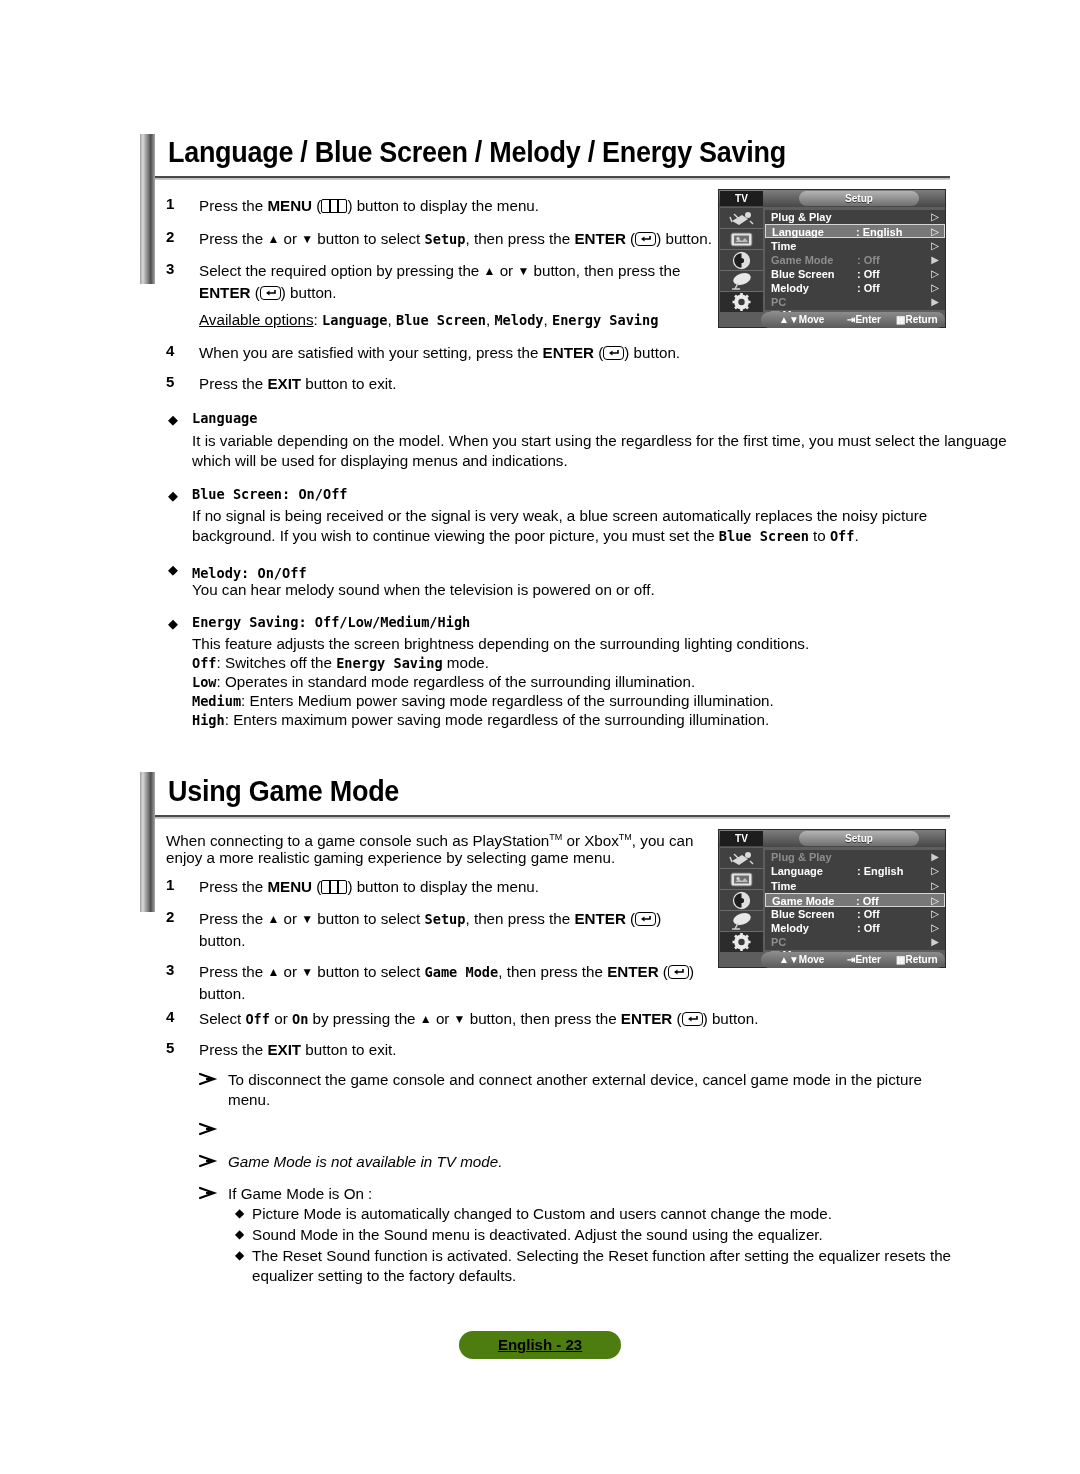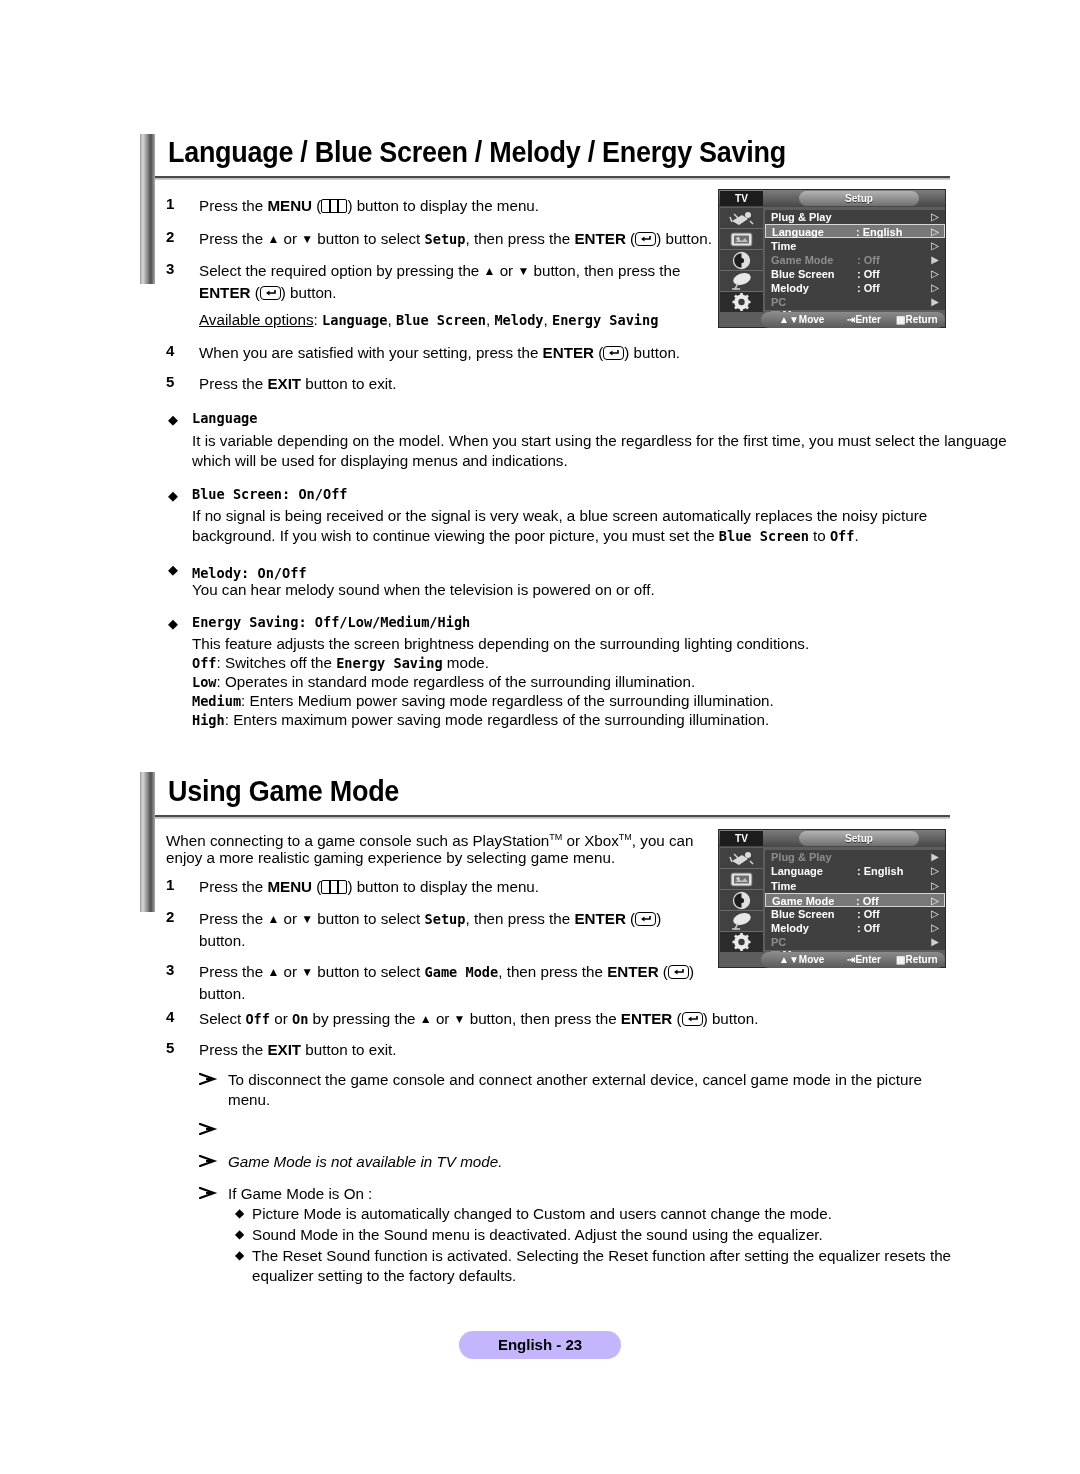--- a/index.html
+++ b/index.html
@@ -229,27 +229,28 @@
     color: #ffffff;
     font-size: 10px;
     font-weight: bold;
     line-height: 16px;
   }
   .osd-bottom span { position: absolute; white-space: nowrap; }
 
   
   .pagebadge {
     position: absolute;
-    background: #c4b5fd;
+    background: #4d7c0f;
     border-radius: 14px;
     text-align: center;
     font-size: 15px;
     font-weight: bold;
     color: #000;
     line-height: 28px;
+    text-decoration: underline;
   }
 </style>
 </head>
 <body>
 
 <div class="page">
 
   <div class="vbar" style="left:140px; top:134px; height:150px;"></div>
   <div class="sec-title" style="left:168px; top:136px; font-size:29px;">Language / Blue Screen / Melody / Energy Saving</div>
   <div class="hrule" style="left:155px; top:176px; width:795px;"></div>

